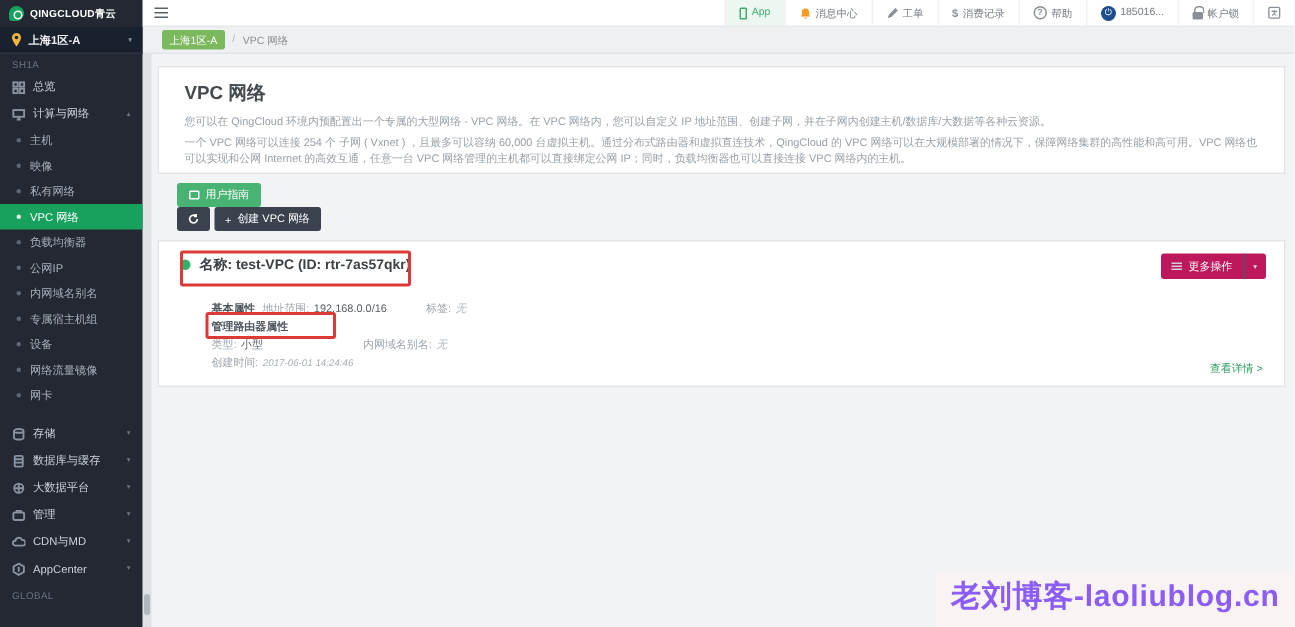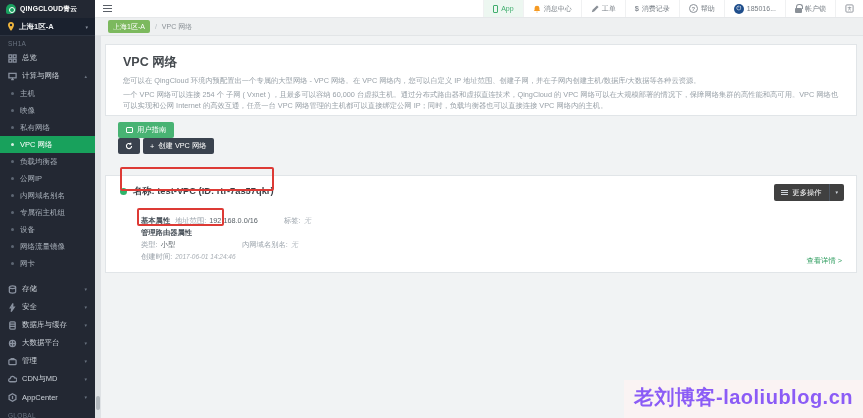--- a/index.html
+++ b/index.html
@@ -59,37 +59,37 @@
   .desc-panel { position:absolute; left:4px; top:8px; width:752px; height:72px; background:#fff; border:1px solid #e1e5e8; padding:7px 17px 0; overflow:hidden; }
   .page-title { font-size:12.5px; font-weight:bold; color:#454a4f; margin:2px 0 5px; }
   .desc-panel p { font-size:7.3px; color:#99a1a8; line-height:1.42; margin-bottom:4px; }
 
   .guide-btn { position:absolute; left:17px; top:86px; background:#48b373; color:#fff; border:none; border-radius:2px; font-size:7.3px; padding:3px 8px; display:flex; align-items:center; gap:4px; cursor:pointer; font-family:inherit; }
   .book-ic { width:7px; height:6px; border:1px solid #fff; border-radius:1px; }
   .actions { position:absolute; left:17px; top:102px; display:flex; gap:3px; }
   .btn-dark { background:#3a424e; color:#fff; border:none; border-radius:2px; font-size:7.3px; padding:3px 7px; display:flex; align-items:center; gap:4px; cursor:pointer; font-family:inherit; }
   .refresh-ic { width:8px; height:8px; fill:none; stroke:#fff; stroke-width:1.4; }
 
-  .vpc-panel { position:absolute; left:4px; top:139px; width:752px; height:98px; background:#fff; border:1px solid #e1e5e8; padding:9px 14px; }
+  .vpc-panel { position:absolute; left:4px; top:124px; width:752px; height:98px; background:#fff; border:1px solid #e1e5e8; padding:9px 14px; }
   .vpc-head { display:flex; align-items:center; gap:6px; }
   .status-dot { width:7px; height:7px; border-radius:50%; background:#2db46a; flex:none; }
   .vpc-name { font-size:9.3px; font-weight:bold; color:#3c4146; }
   .rows { margin-left:21px; margin-top:17px; }
   .row { display:flex; align-items:center; height:12px; font-size:7.3px; }
   .hd { font-weight:bold; color:#4c545c; }
   .w34 { width:34px; flex:none; }
   .w101 { width:101px; flex:none; }
   .w109 { width:109px; flex:none; }
   .w180 { width:180px; flex:none; }
   .lab { color:#9ba3ab; margin-right:3px; }
   .val { color:#5a6268; }
   .val-link { color:#4089d0; cursor:pointer; }
   .val-em { font-style:italic; color:#b3b9bf; }
   .val-time { font-style:italic; color:#a9afb5; font-size:6.5px; }
-  .more-btn { position:absolute; right:12px; top:8px; display:flex; background:#404040; color:#fff; border-radius:2px; overflow:hidden; cursor:pointer; }
+  .more-btn { position:absolute; right:12px; top:8px; display:flex; background:#be185d; color:#fff; border-radius:2px; overflow:hidden; cursor:pointer; }
   .mb-main { display:flex; align-items:center; gap:4px; padding:3.5px 7px; font-size:7.3px; }
   .list-ic { width:7px; display:flex; flex-direction:column; gap:1.2px; }
   .list-ic i { height:1.1px; background:#cfd4da; display:block; }
   .mb-caret { padding:3.5px 5px; border-left:1px solid #4b5460; font-size:4.5px; display:flex; align-items:center; color:#cfd4da; }
   .detail-link { position:absolute; right:14px; bottom:6px; color:#35a064; font-size:7.3px; cursor:pointer; }
 
   
   .anno { position:absolute; border:2px solid #dd3a35; border-radius:2px; z-index:6; pointer-events:none; }
   .anno-1 { left:120px; top:167px; width:154px; height:24px; }
   .anno-2 { left:137px; top:208px; width:87px; height:18px; }
@@ -175,27 +175,20 @@
       <li class="sub">
           <span class="dot"></span>
           <span>网卡</span>
         </li>
       <li class="grp gap-before">
         <svg viewBox="0 0 10 10">
             <ellipse cx="5" cy="2.5" rx="3.5" ry="1.4"></ellipse>
             <path d="M1.5 2.5v5c0 .8 1.6 1.4 3.5 1.4s3.5-.6 3.5-1.4v-5"></path>
           </svg>
         <span>存储</span>
-        <span class="caret">▾</span>
-      </li>
-      <li class="grp">
-        <svg viewBox="0 0 10 10">
-            <path d="M5.5 0.5L2.5 5.5h2l-1 4 3.5-5h-2z"></path>
-          </svg>
-        <span>安全</span>
         <span class="caret">▾</span>
       </li>
       <li class="grp">
         <svg viewBox="0 0 10 10">
             <rect x="2" y="1" width="6" height="8" rx="1"></rect>
             <path d="M2 3.5h6M2 6h6"></path>
           </svg>
         <span>数据库与缓存</span>
         <span class="caret">▾</span>
       </li>

